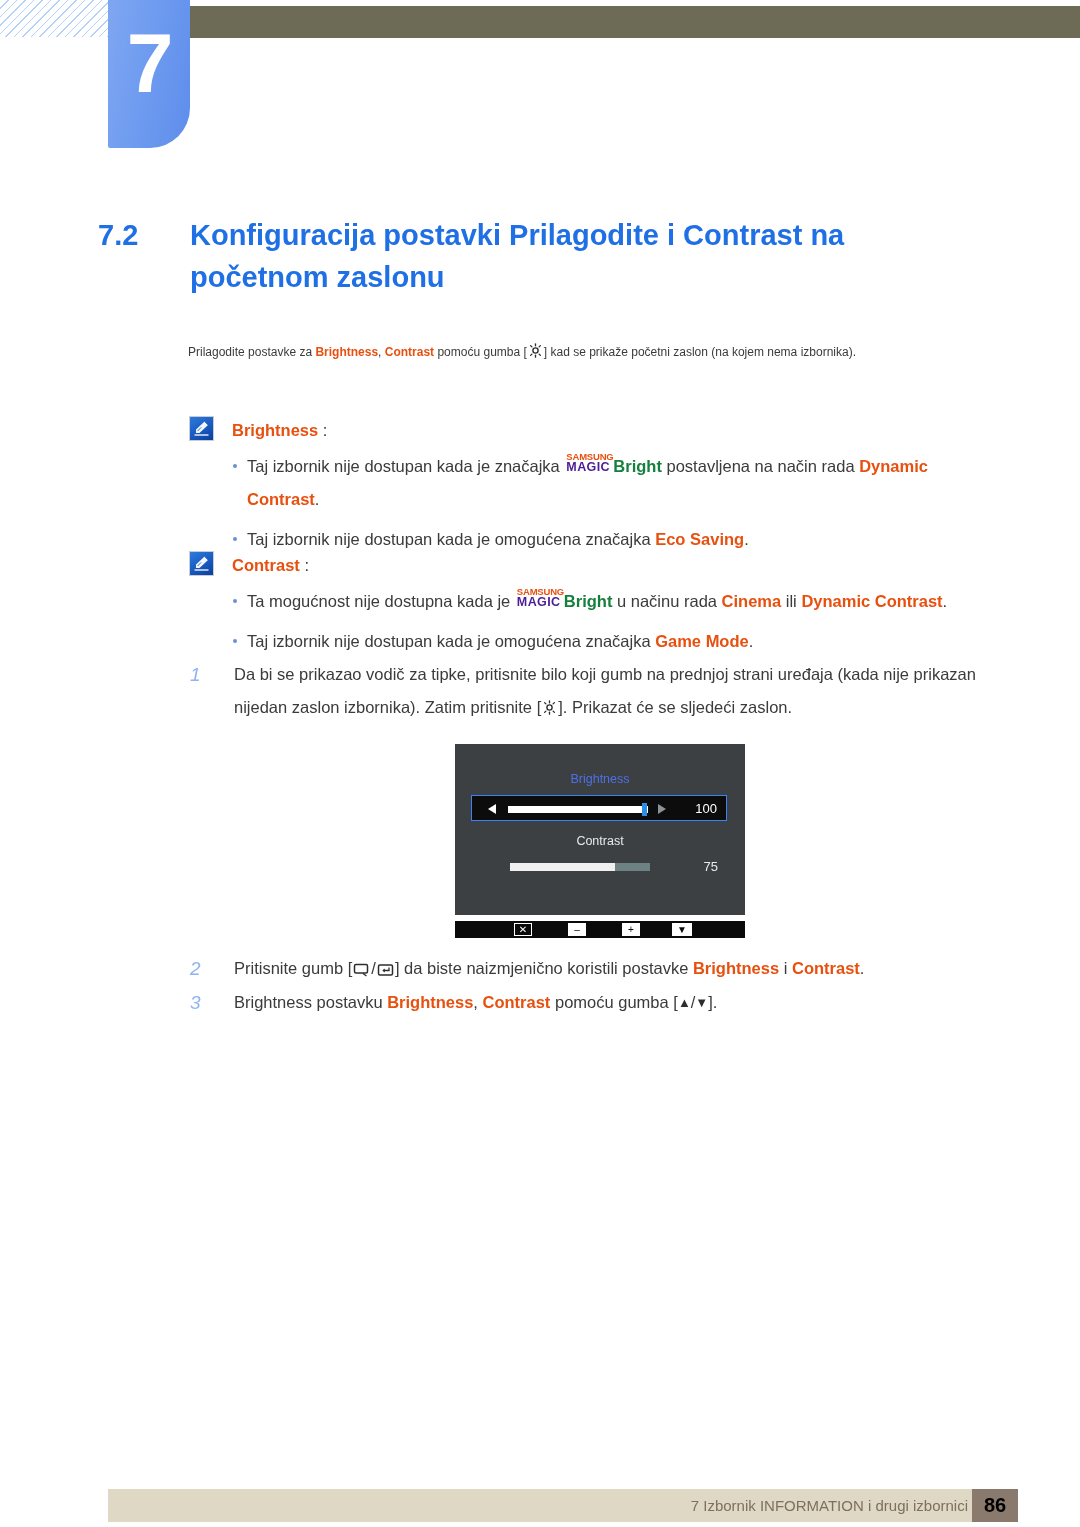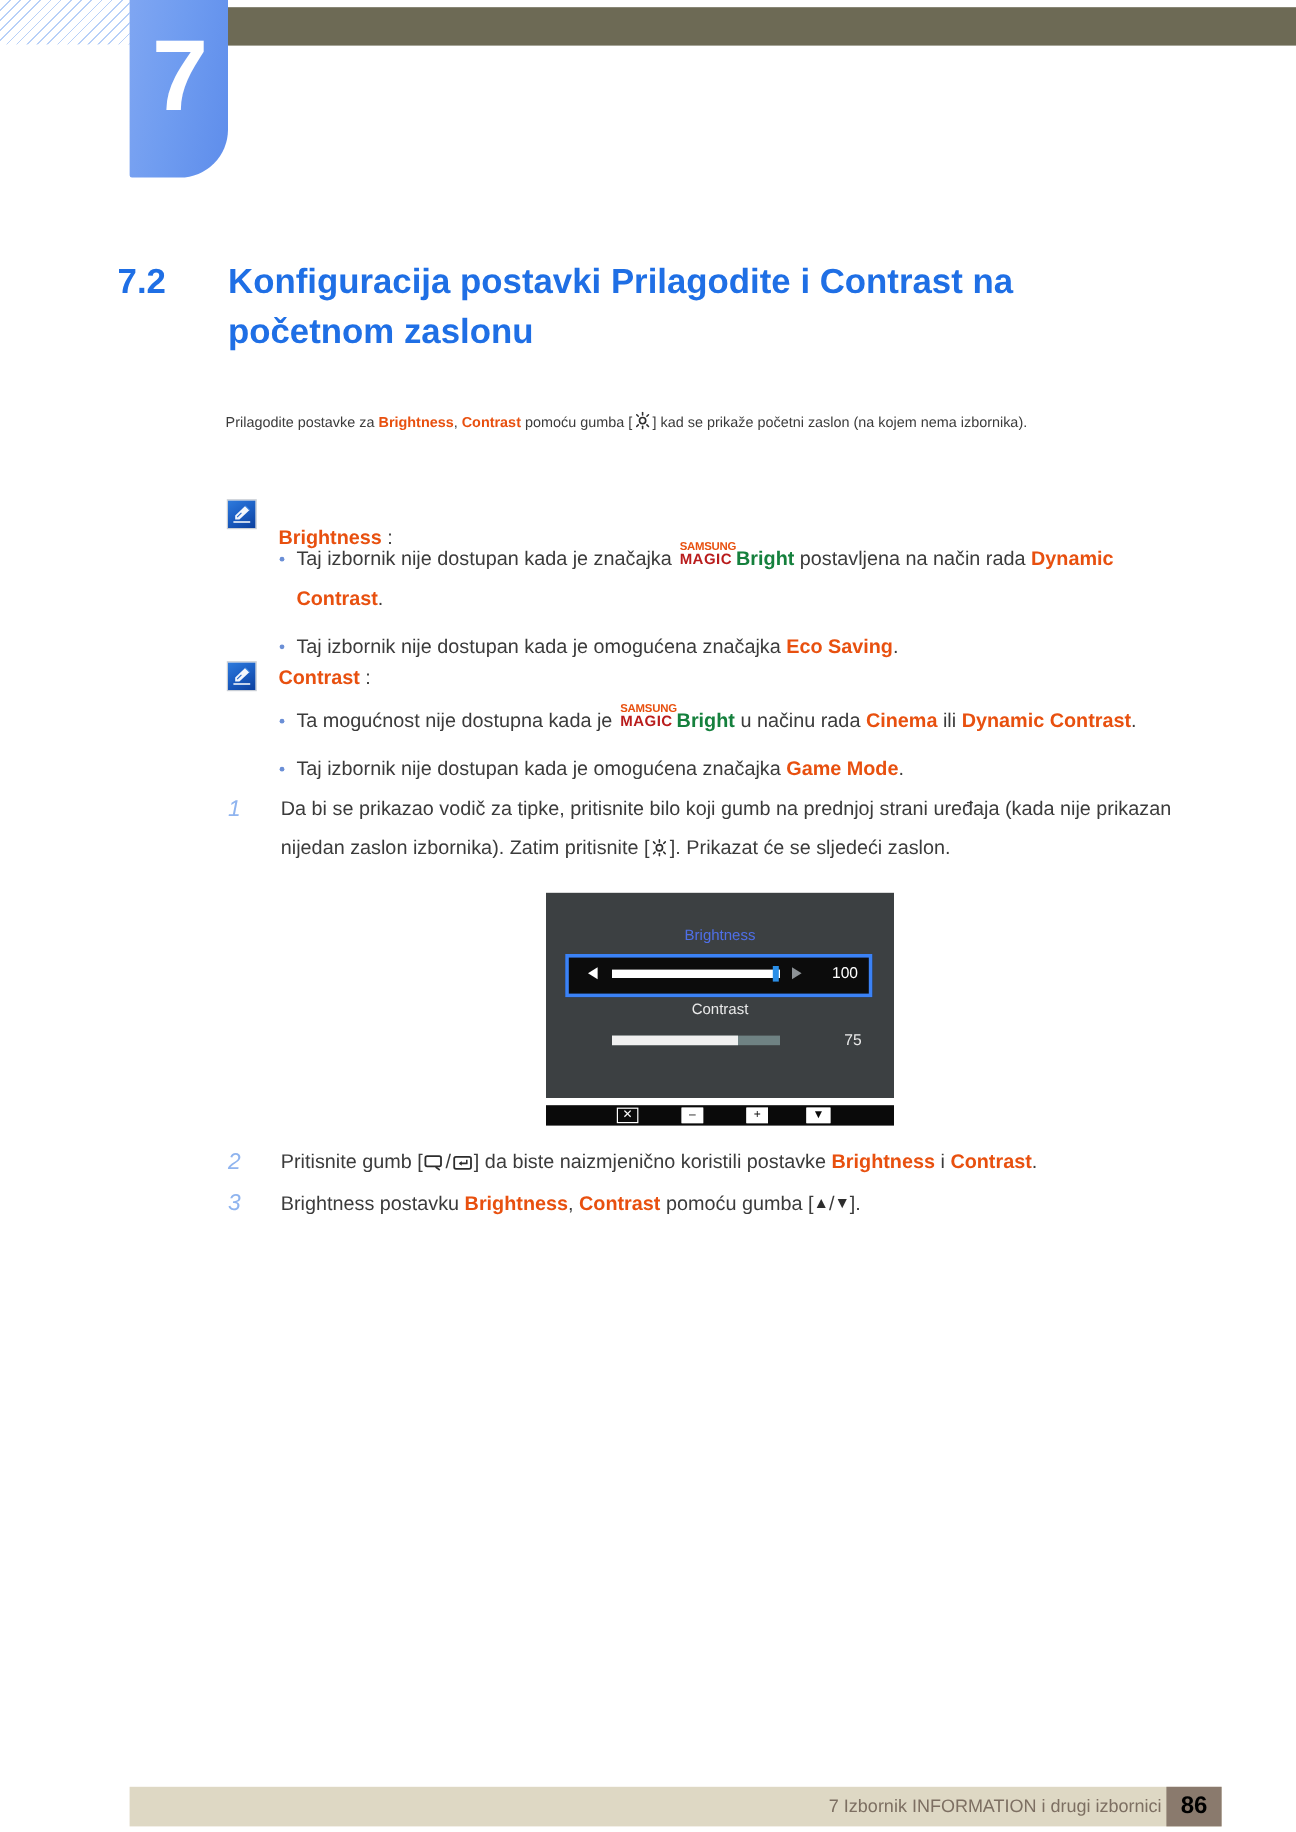--- a/index.html
+++ b/index.html
@@ -94,21 +94,21 @@
   .smagic {
     display:inline-block; vertical-align:-3px; position:relative;
     width:47px; height:22px; margin:0 0px 0 2px;
   }
   .smagic .s1 {
     position:absolute; left:0; top:-1px; font-size:9.5px; font-weight:bold;
     color:#e8500f; letter-spacing:-0.2px; line-height:10px;
   }
   .smagic .s2 {
     position:absolute; left:0; top:8px; font-size:12.5px; font-weight:bold;
-    color:#b91c1c; letter-spacing:0.4px; line-height:13px;
+    color:#4c1d95; letter-spacing:0.4px; line-height:13px;
   }
 
   
   .step { position:absolute; }
   .step-num {
     position:absolute; left:0px; top:0px; width:26px;
     color:#8fb4ef; font-size:19px; font-style:italic; line-height:33px;
     text-align:left;
   }
   .step-body {
@@ -129,22 +129,22 @@
     background:#3c4042;
   }
   .osd-label {
     position:absolute; width:100%; text-align:center;
     font-size:12.5px; line-height:16px;
   }
   .osd-label.br { color:#4f6fe8; top:27px; }
   .osd-label.ct { color:#e9e9e9; top:89px; }
 
   .sl-active {
-    position:absolute; left:16px; top:51px; width:256px; height:36px;
-    background:#0c0c0c; border:3px solid #3b82f6;
+    position:absolute; left:16px; top:51px; width:256px; height:26px;
+    background:#0c0c0c; border:1px solid #3b82f6;
   }
   .sl-arrow-l {
     position:absolute; left:16px; top:8px; width:0; height:0;
     border-top:5px solid transparent; border-bottom:5px solid transparent;
     border-right:8px solid #ffffff;
   }
   .sl-arrow-r {
     position:absolute; left:186px; top:8px; width:0; height:0;
     border-top:5px solid transparent; border-bottom:5px solid transparent;
     border-left:8px solid #8d9296;
@@ -234,21 +234,21 @@
         </svg></span><span>] kad se prikaže početni zaslon (na kojem nema izbornika).</span></div>
 
   <div class="note-icon" style="left:189px; top:416px;">
     <svg width="17" height="17" viewBox="0 0 17 17">
       <path d="M11.5 1.5 L15 5 L6.5 13 L3 13 L3 9.6 Z" fill="#ffffff" opacity="0.95"></path>
       <path d="M1.5 15 L15.5 15" stroke="#ffffff" stroke-width="1.3"></path>
       <path d="M11.5 1.5 L15 5" stroke="#2f7bdc" stroke-width="0.9"></path>
       <path d="M4.6 11 L8.2 7.4" stroke="#1e63c8" stroke-width="0.9"></path>
     </svg>
   </div>
-  <div class="note-head" style="left:232px; top:436px;"><span>Brightness</span><span class="colon"> :</span></div>
+  <div class="note-head" style="left:232px; top:418px;"><span>Brightness</span><span class="colon"> :</span></div>
 
   <div class="bullets" style="left:195px; top:450px; width:800px;">
     <div class="bullet-row">
       <span class="bullet-dot"></span>
       <span class="bullet-txt"><span>Taj izbornik nije dostupan kada je značajka </span><span class="smagic"><span class="s1">SAMSUNG</span><span class="s2">MAGIC</span></span><span class="ob">Bright</span><span> postavljena na način rada </span><span class="o">Dynamic Contrast</span><span>.</span></span>
     </div>
     <div class="bullet-row" style="margin-top:7px;">
       <span class="bullet-dot"></span>
       <span class="bullet-txt"><span>Taj izbornik nije dostupan kada je omogućena značajka </span><span class="o">Eco Saving</span><span>.</span></span>
     </div>

